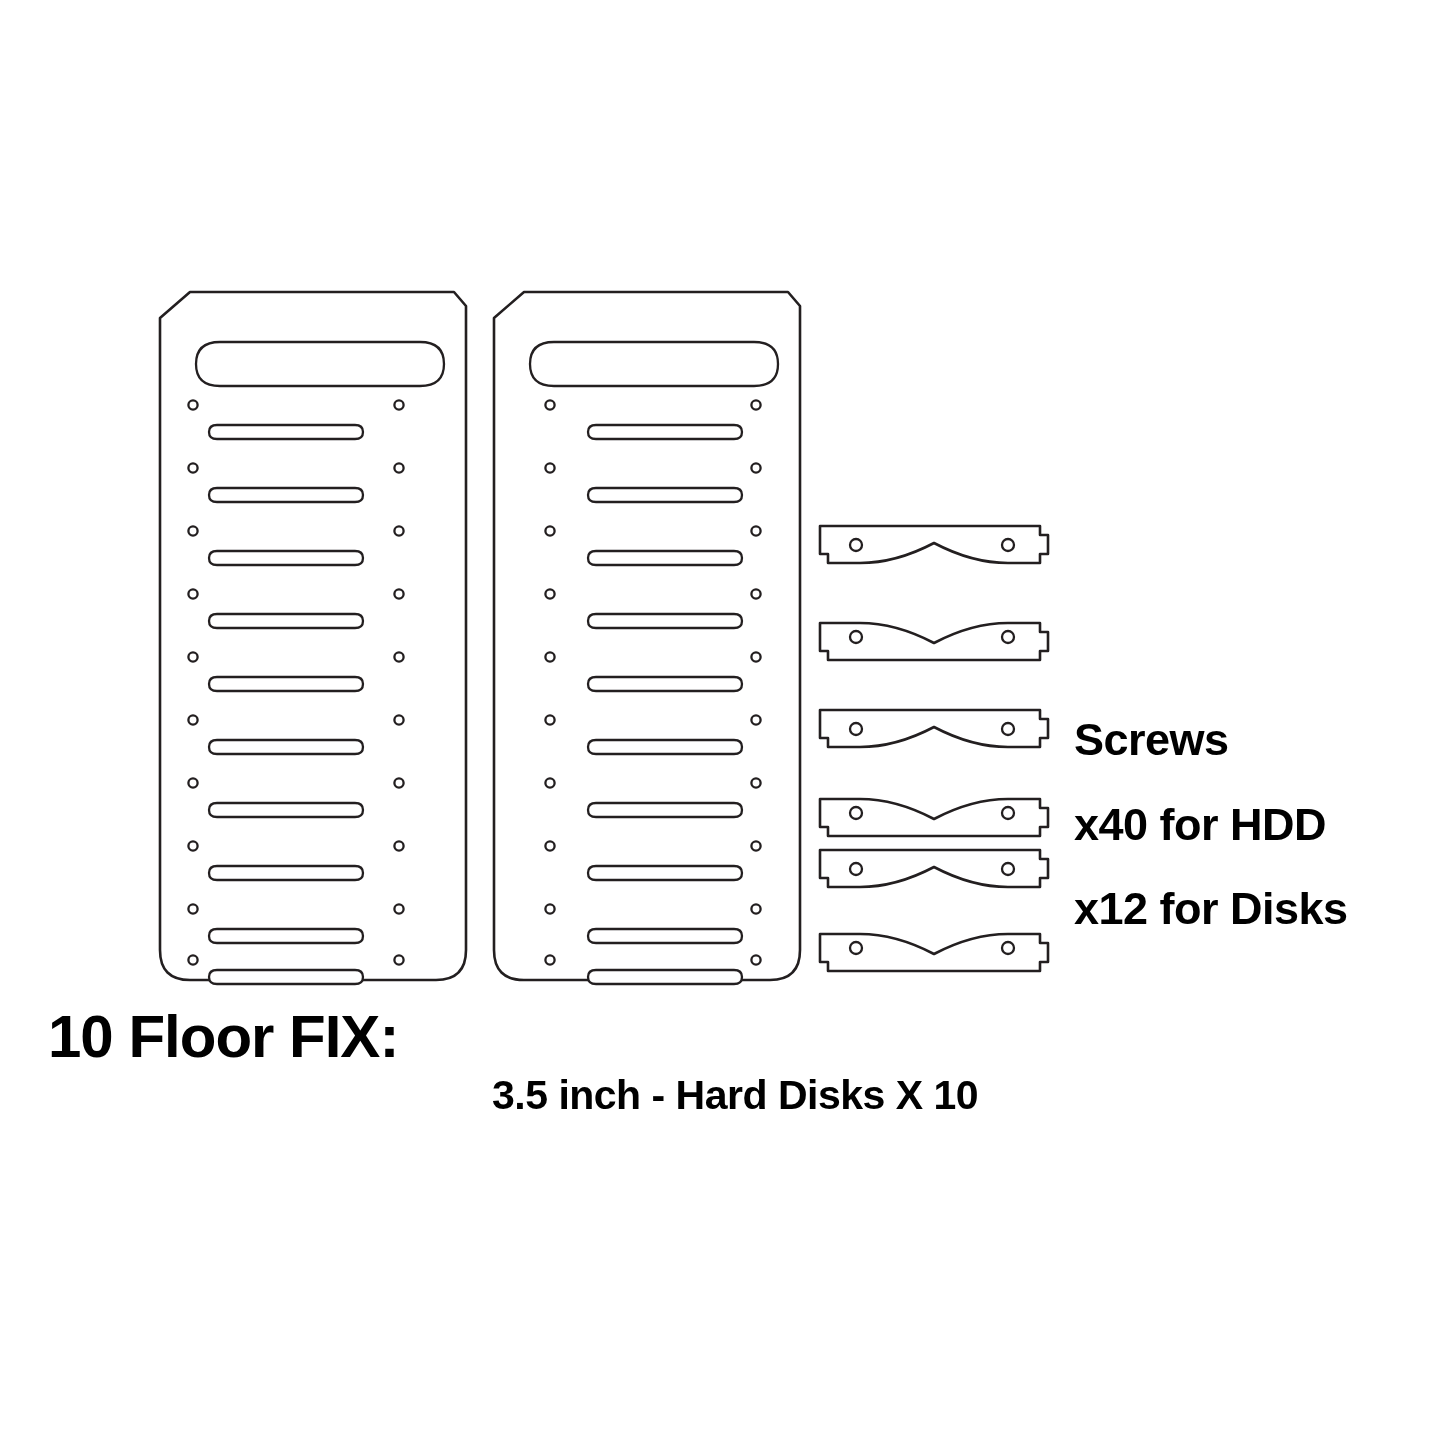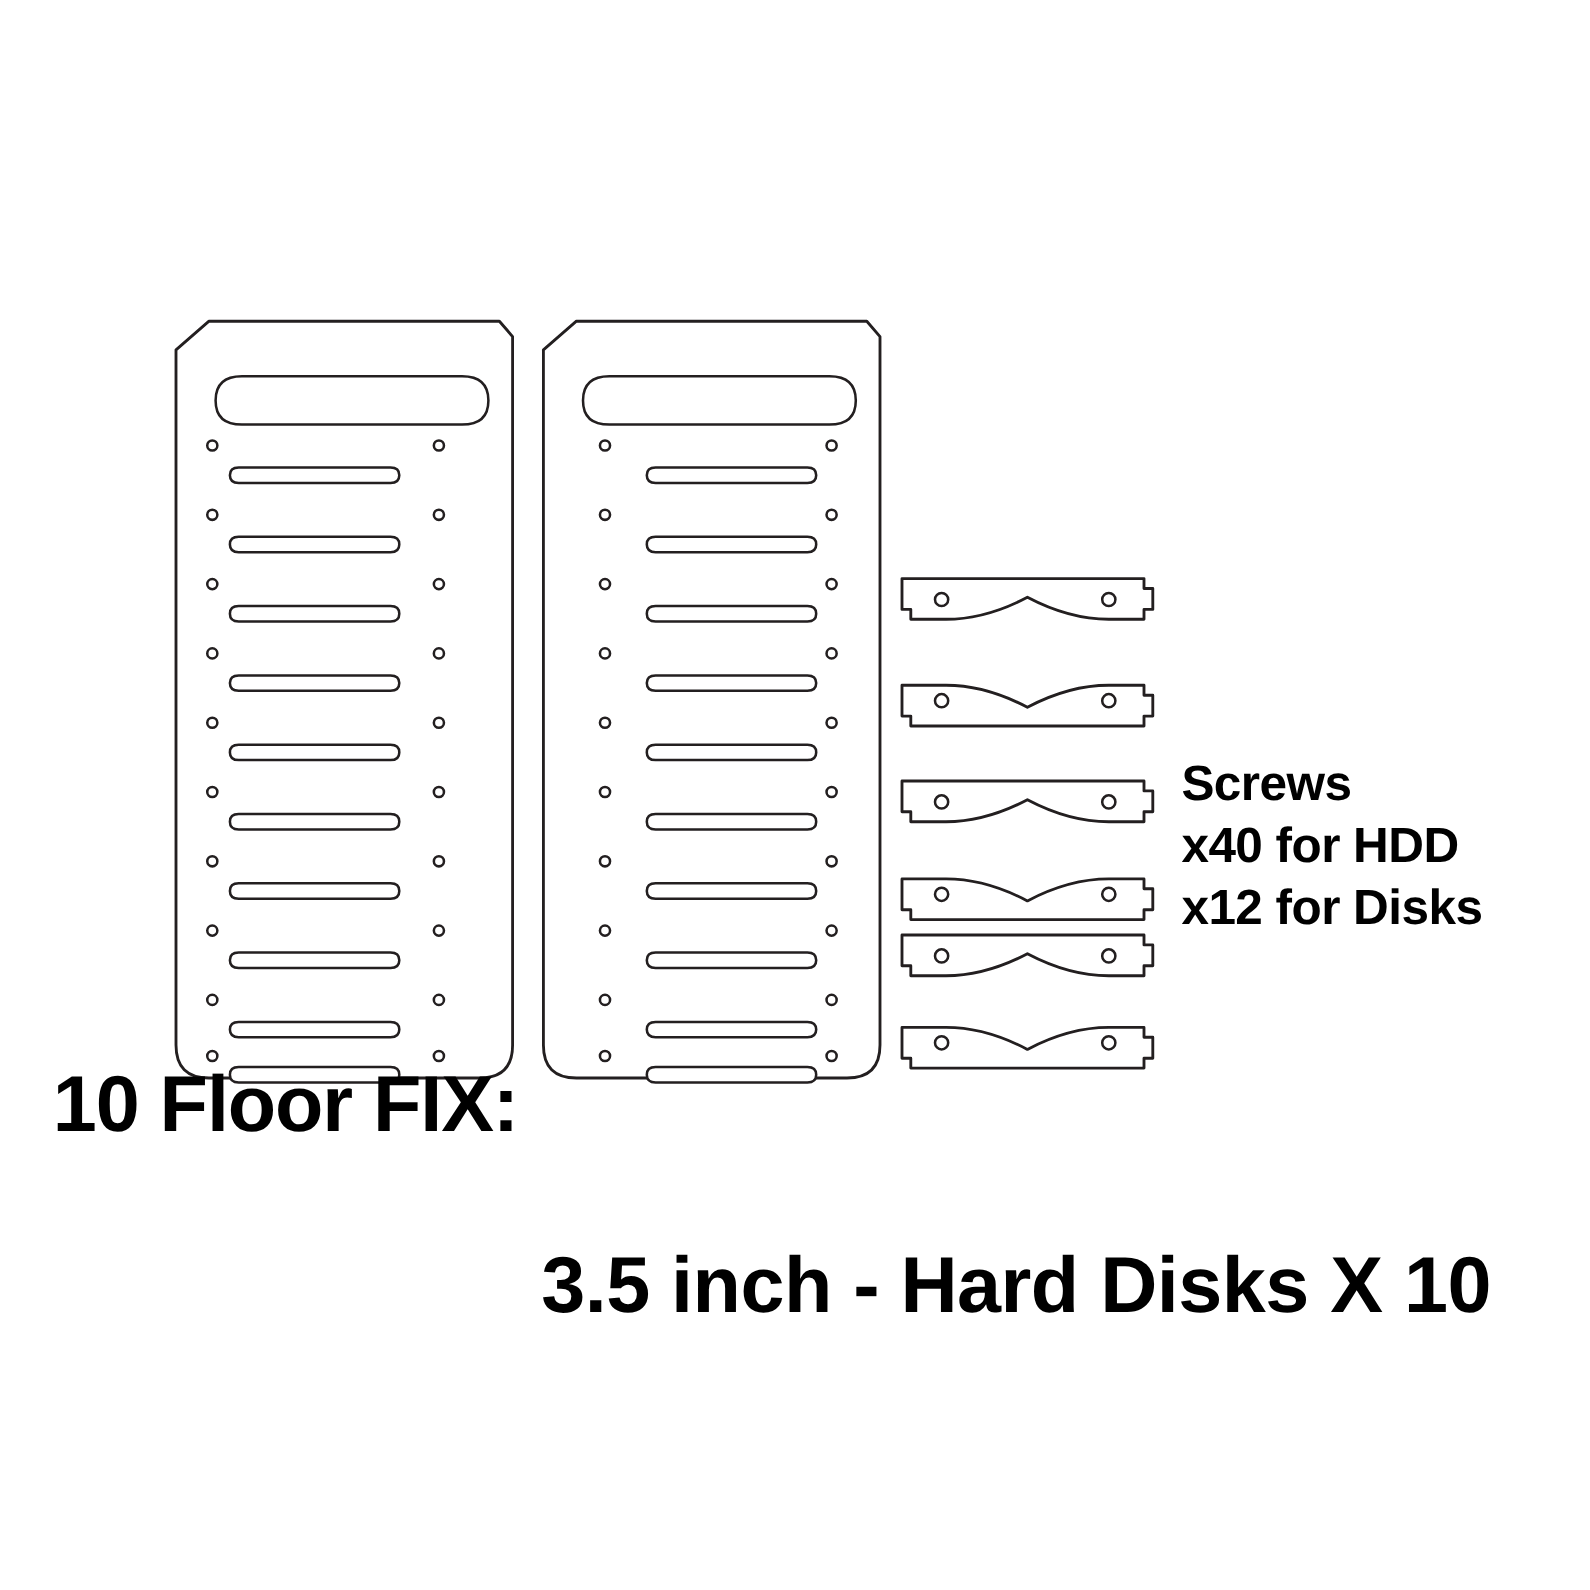--- a/index.html
+++ b/index.html
@@ -35,33 +35,33 @@
     top: 461px;
     font-size: 44px;
   }
   #screws-block {
     left: 1074px;
     top: 684px;
     font-size: 45px;
     line-height: 1.26;
     white-space: normal;
   }
-  #screws-block div { white-space: nowrap; }
+  #screws-block div { white-space: nowrap; margin-top: 28px; }
 
   #floor-fix-heading {
     left: 48px;
-    top: 968px;
-    font-size: 72px;
+    top: 1007px;
+    font-size: 60px;
     letter-spacing: -1px;
     text-align: right;
   }
   #spec-block {
     left: 492px;
-    top: 1118px;
-    font-size: 72px;
+    top: 1066px;
+    font-size: 41px;
     line-height: 1.42;
     white-space: normal;
   }
   #spec-block div { white-space: nowrap; }
 
   
   .draw {
     position: absolute;
     display: block;
   }

